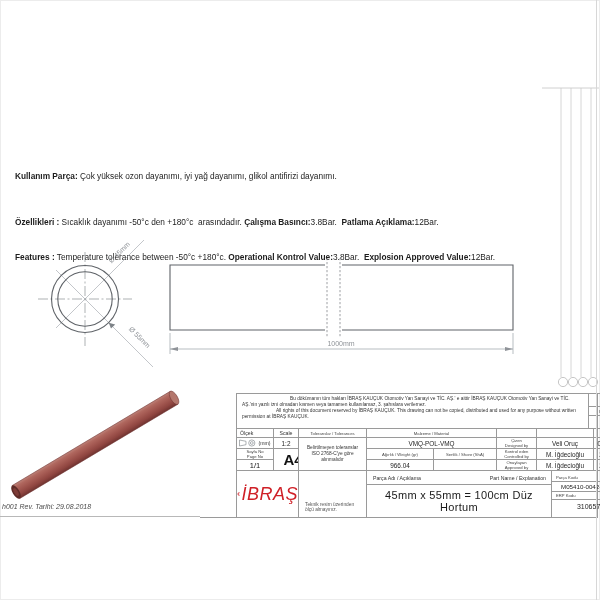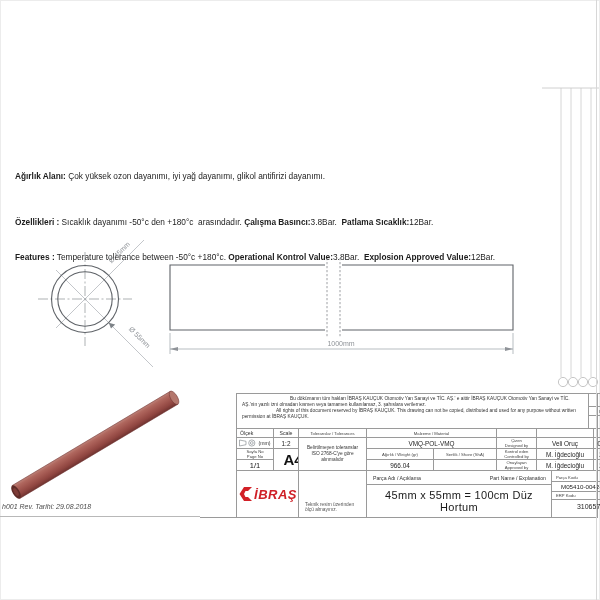--- a/index.html
+++ b/index.html
@@ -40,34 +40,34 @@
   .a4-text{font-size:15px;font-weight:700;color:#111;padding-left:14px;}
   .pageno-val{font-size:7.5px;color:#111;}
   .tol-body{font-size:4.8px;line-height:5.8px;color:#333;padding:2px 6px;}
   .partname-value{font-size:11px;letter-spacing:.3px;color:#1a1a1a;}
   .pn-head{display:flex;justify-content:space-between;align-items:center;padding:0 5px 0 6px;}
   .pc-head{display:flex;justify-content:space-between;align-items:flex-end;padding:1px 4px;}
   .erp-labels{display:flex;justify-content:space-between;align-items:center;padding:0 4px;}
   .erp-value{font-size:7px;color:#1e1e1e;display:flex;justify-content:center;padding-top:3px;}
   .note-cell{display:flex;align-items:flex-end;padding:2px 6px 4px;font-size:4.8px;line-height:5.6px;color:#555;}
   .logo-cell{display:flex;align-items:center;justify-content:center;gap:1px;}
-  .logo-text{font-size:13px;font-weight:700;font-style:italic;color:#cf2027;letter-spacing:.5px;}
+  .logo-text{font-size:18px;font-weight:400;font-style:italic;color:#cf2027;letter-spacing:.5px;}
 
   .bottom-line{position:absolute;left:0;top:516px;width:200px;height:1px;background:#b8b8b8;}
   .right-edge{position:absolute;left:596px;top:0;width:1px;height:600px;background:#d7d7d7;}
   .footer-note{position:absolute;left:2px;top:503px;font-size:7px;font-style:italic;color:#4a4a4a;}
 </style>
 </head>
 <body>
 
 <div class="page-frame"></div>
 
 <div class="description">
-  <div class="line"><span class="b">Ağırlık Alanı:</span><span> Çok yüksek ozon dayanımı, iyi yağ dayanımı, glikol antifirizi dayanımı.</span></div>
-  <div class="line gap"><span class="b">Özellikleri :</span><span> Sıcaklık dayanımı -50°c den +180°c  arasındadır. </span><span class="b">Çalışma Basıncı:</span><span>3.8Bar.  </span><span class="b">Patlama Sıcaklık:</span><span>12Bar.</span></div>
+  <div class="line"><span class="b">Kullanım Parça:</span><span> Çok yüksek ozon dayanımı, iyi yağ dayanımı, glikol antifirizi dayanımı.</span></div>
+  <div class="line gap"><span class="b">Özellikleri :</span><span> Sıcaklık dayanımı -50°c den +180°c  arasındadır. </span><span class="b">Çalışma Basıncı:</span><span>3.8Bar.  </span><span class="b">Patlama Açıklama:</span><span>12Bar.</span></div>
   <div class="line"><span class="b">Features :</span><span> Temperature tolerance between -50°c +180°c. </span><span class="b">Operational Kontrol Value:</span><span>3.8Bar.  </span><span class="b">Explosion Approved Value:</span><span>12Bar.</span></div>
 </div>
 
 <svg class="drawing-svg" width="555" height="140" viewBox="0 0 555 140">
 
   <g>
     <path d="M18 64 H112" stroke="#8a8f94" stroke-width="0.7" stroke-dasharray="10 2.5 2 2.5" fill="none"></path>
     <path d="M65 17 V111" stroke="#8a8f94" stroke-width="0.7" stroke-dasharray="10 2.5 2 2.5" fill="none"></path>
     <path d="M36 93 L124 5" stroke="#9aa0a6" stroke-width="0.6" fill="none"></path>
     <path d="M36 35 L133 132" stroke="#9aa0a6" stroke-width="0.6" fill="none"></path>

